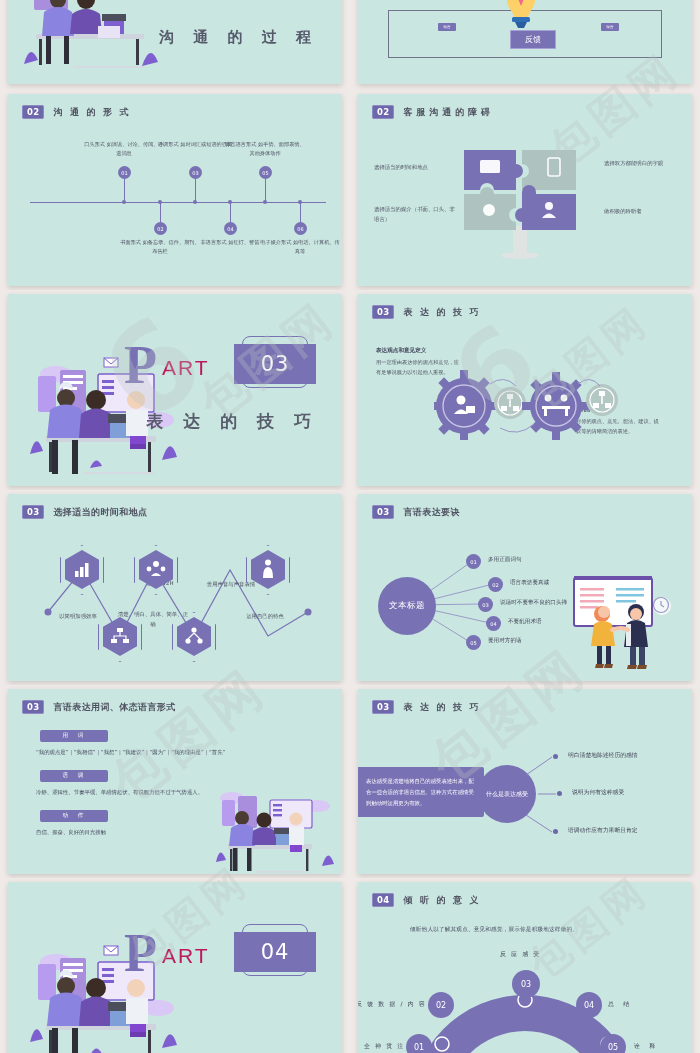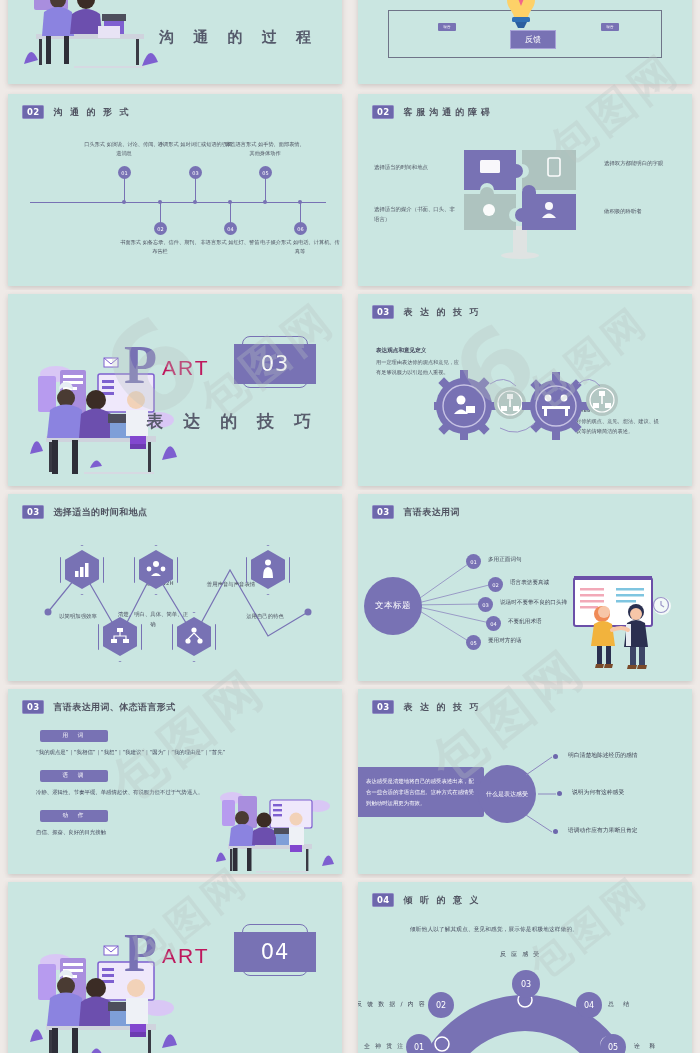--- a/index.html
+++ b/index.html
@@ -442,34 +442,34 @@
             <path d="M5 20 q0 -11 5 -11 q5 0 5 11z"></path>
         </svg>
         <div class="hex-lbl" style="left:220px;top:118px;">运用自己的特色</div>
       </div>
     </div>
 
     <div class="cell">
       <div class="slide">
         <div class="hdr">
           <span class="num">03</span>
-          <span class="ttl tight">言语表达用词</span>
+          <span class="ttl tight">言语表达要诀</span>
         </div>
 
         <svg style="position:absolute;left:0;top:0;" width="334" height="195">
           <g stroke="#8d88bf" stroke-width=".8" fill="none">
             <path d="M52 111 L113 68"></path>
               <path d="M52 111 L135 90"></path>
               <path d="M52 111 L124 110"></path>
               <path d="M52 111 L132 129"></path>
               <path d="M52 111 L112 148"></path>
           </g>
         </svg>
 
-        <div class="mm-core" style="left:6px;top:83px;width:58px;height:58px;">文本标题</div>
+        <div class="mm-core" style="left:20px;top:83px;width:58px;height:58px;">文本标题</div>
 
         <div class="mm-node" style="left:108px;top:60px;">01</div>
         <div class="mm-lbl" style="left:130px;top:62px;">多用正面词句</div>
 
         <div class="mm-node" style="left:130px;top:83px;">02</div>
         <div class="mm-lbl" style="left:152px;top:85px;">语言表达要真诚</div>
 
         <div class="mm-node" style="left:120px;top:103px;">03</div>
         <div class="mm-lbl" style="left:142px;top:105px;">说话时不要带不良的口头禅</div>
 

